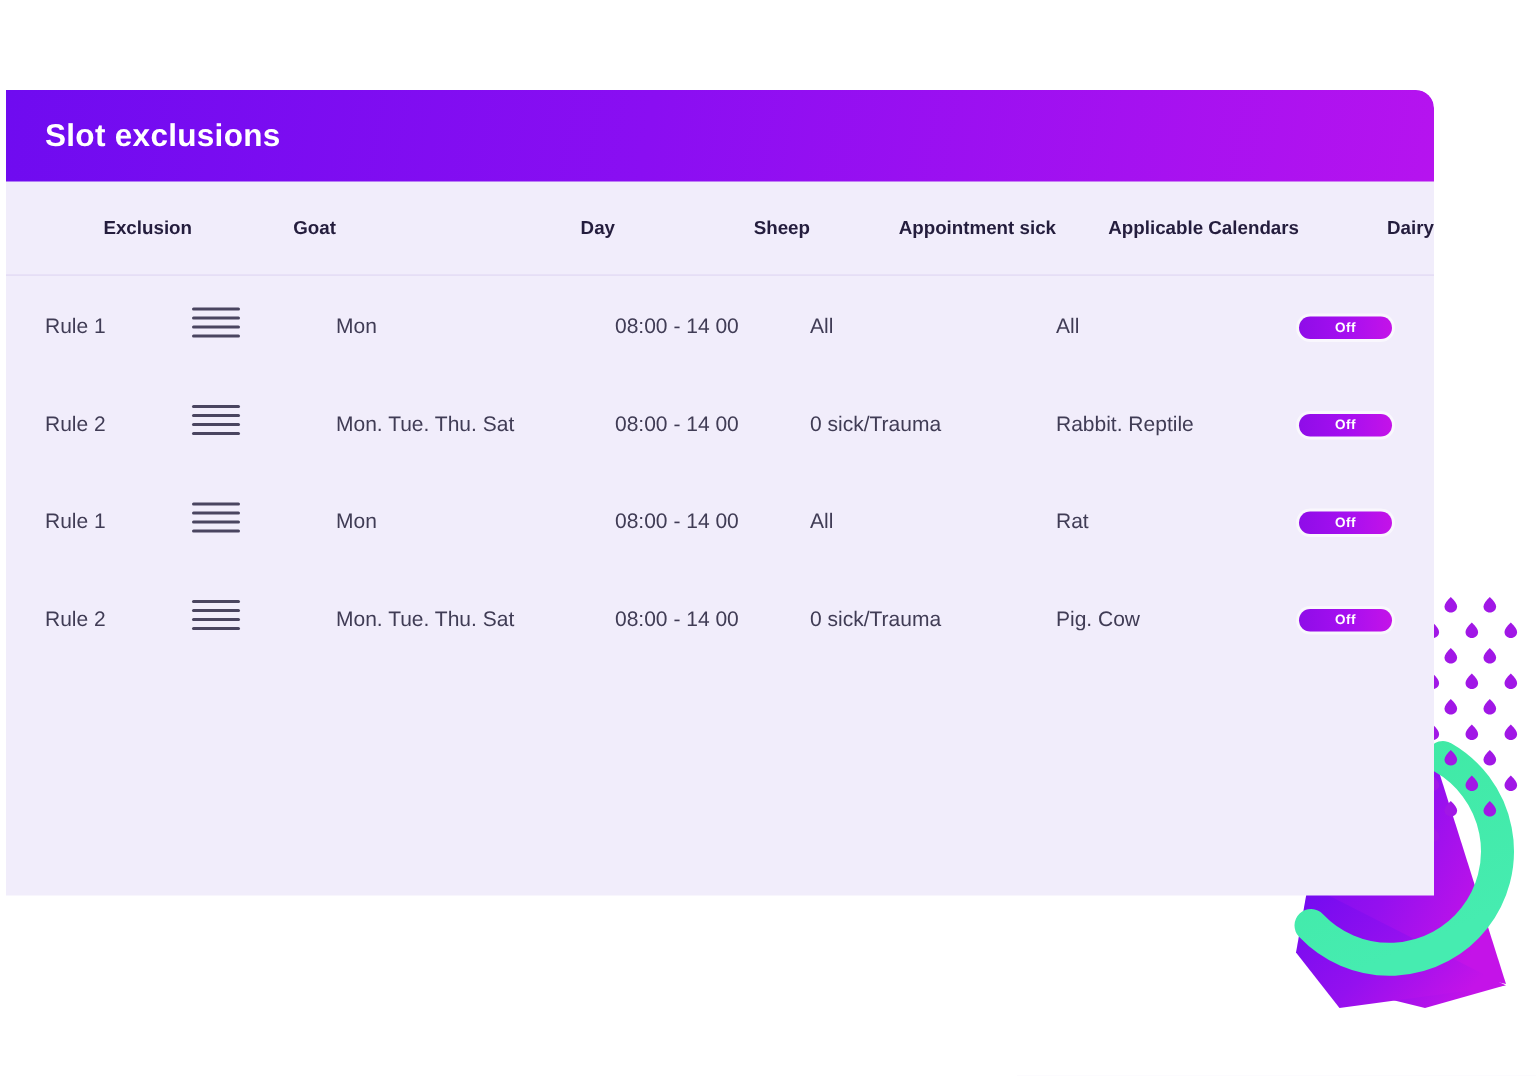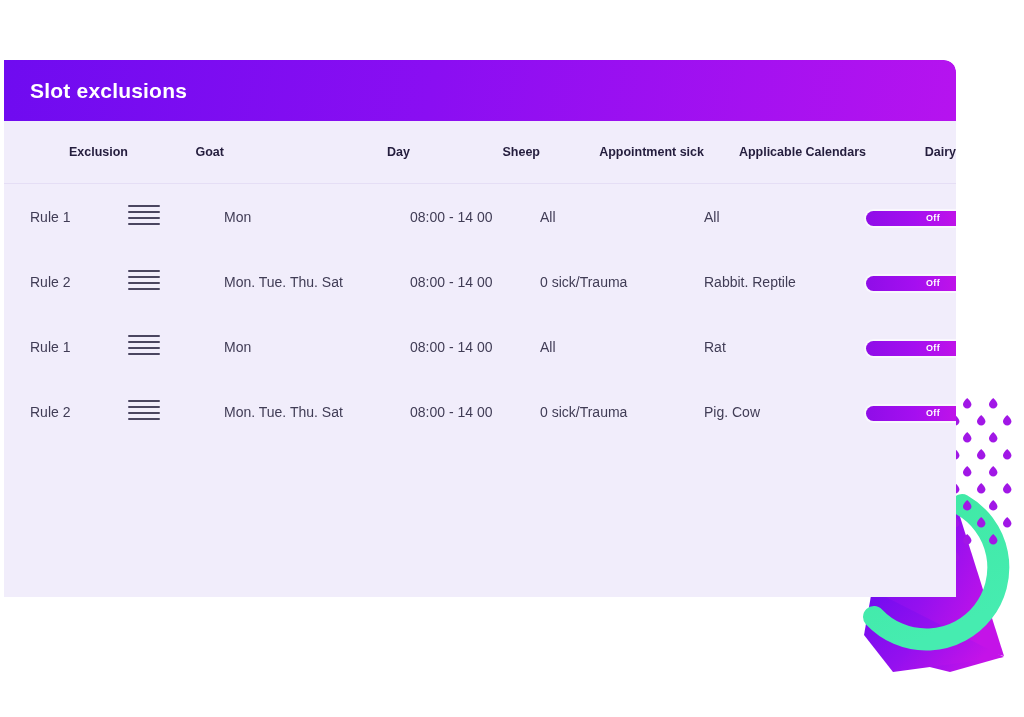--- a/index.html
+++ b/index.html
@@ -107,21 +107,20 @@
     height: 15px;
     line-height: 15px;
     border-radius: 8px;
     background: linear-gradient(90deg, #8f0de8 0%, #a50ff0 50%, #c413e8 100%);
     color: #ffffff;
     font-size: 9px;
     font-weight: bold;
     text-align: center;
     letter-spacing: 0.3px;
     box-shadow: 0 0 0 2px rgba(255,255,255,0.55);
-    padding-left: 36px;
   }
 </style>
 </head>
 <body>
 
 <svg id="deco" viewBox="0 0 1024 717" width="1024" height="717">
   <defs>
     <linearGradient id="arrowGrad" x1="0" y1="0" x2="1" y2="0.55">
       <stop offset="0%" stop-color="#6f0bf0"></stop>
       <stop offset="55%" stop-color="#9410ef"></stop>

